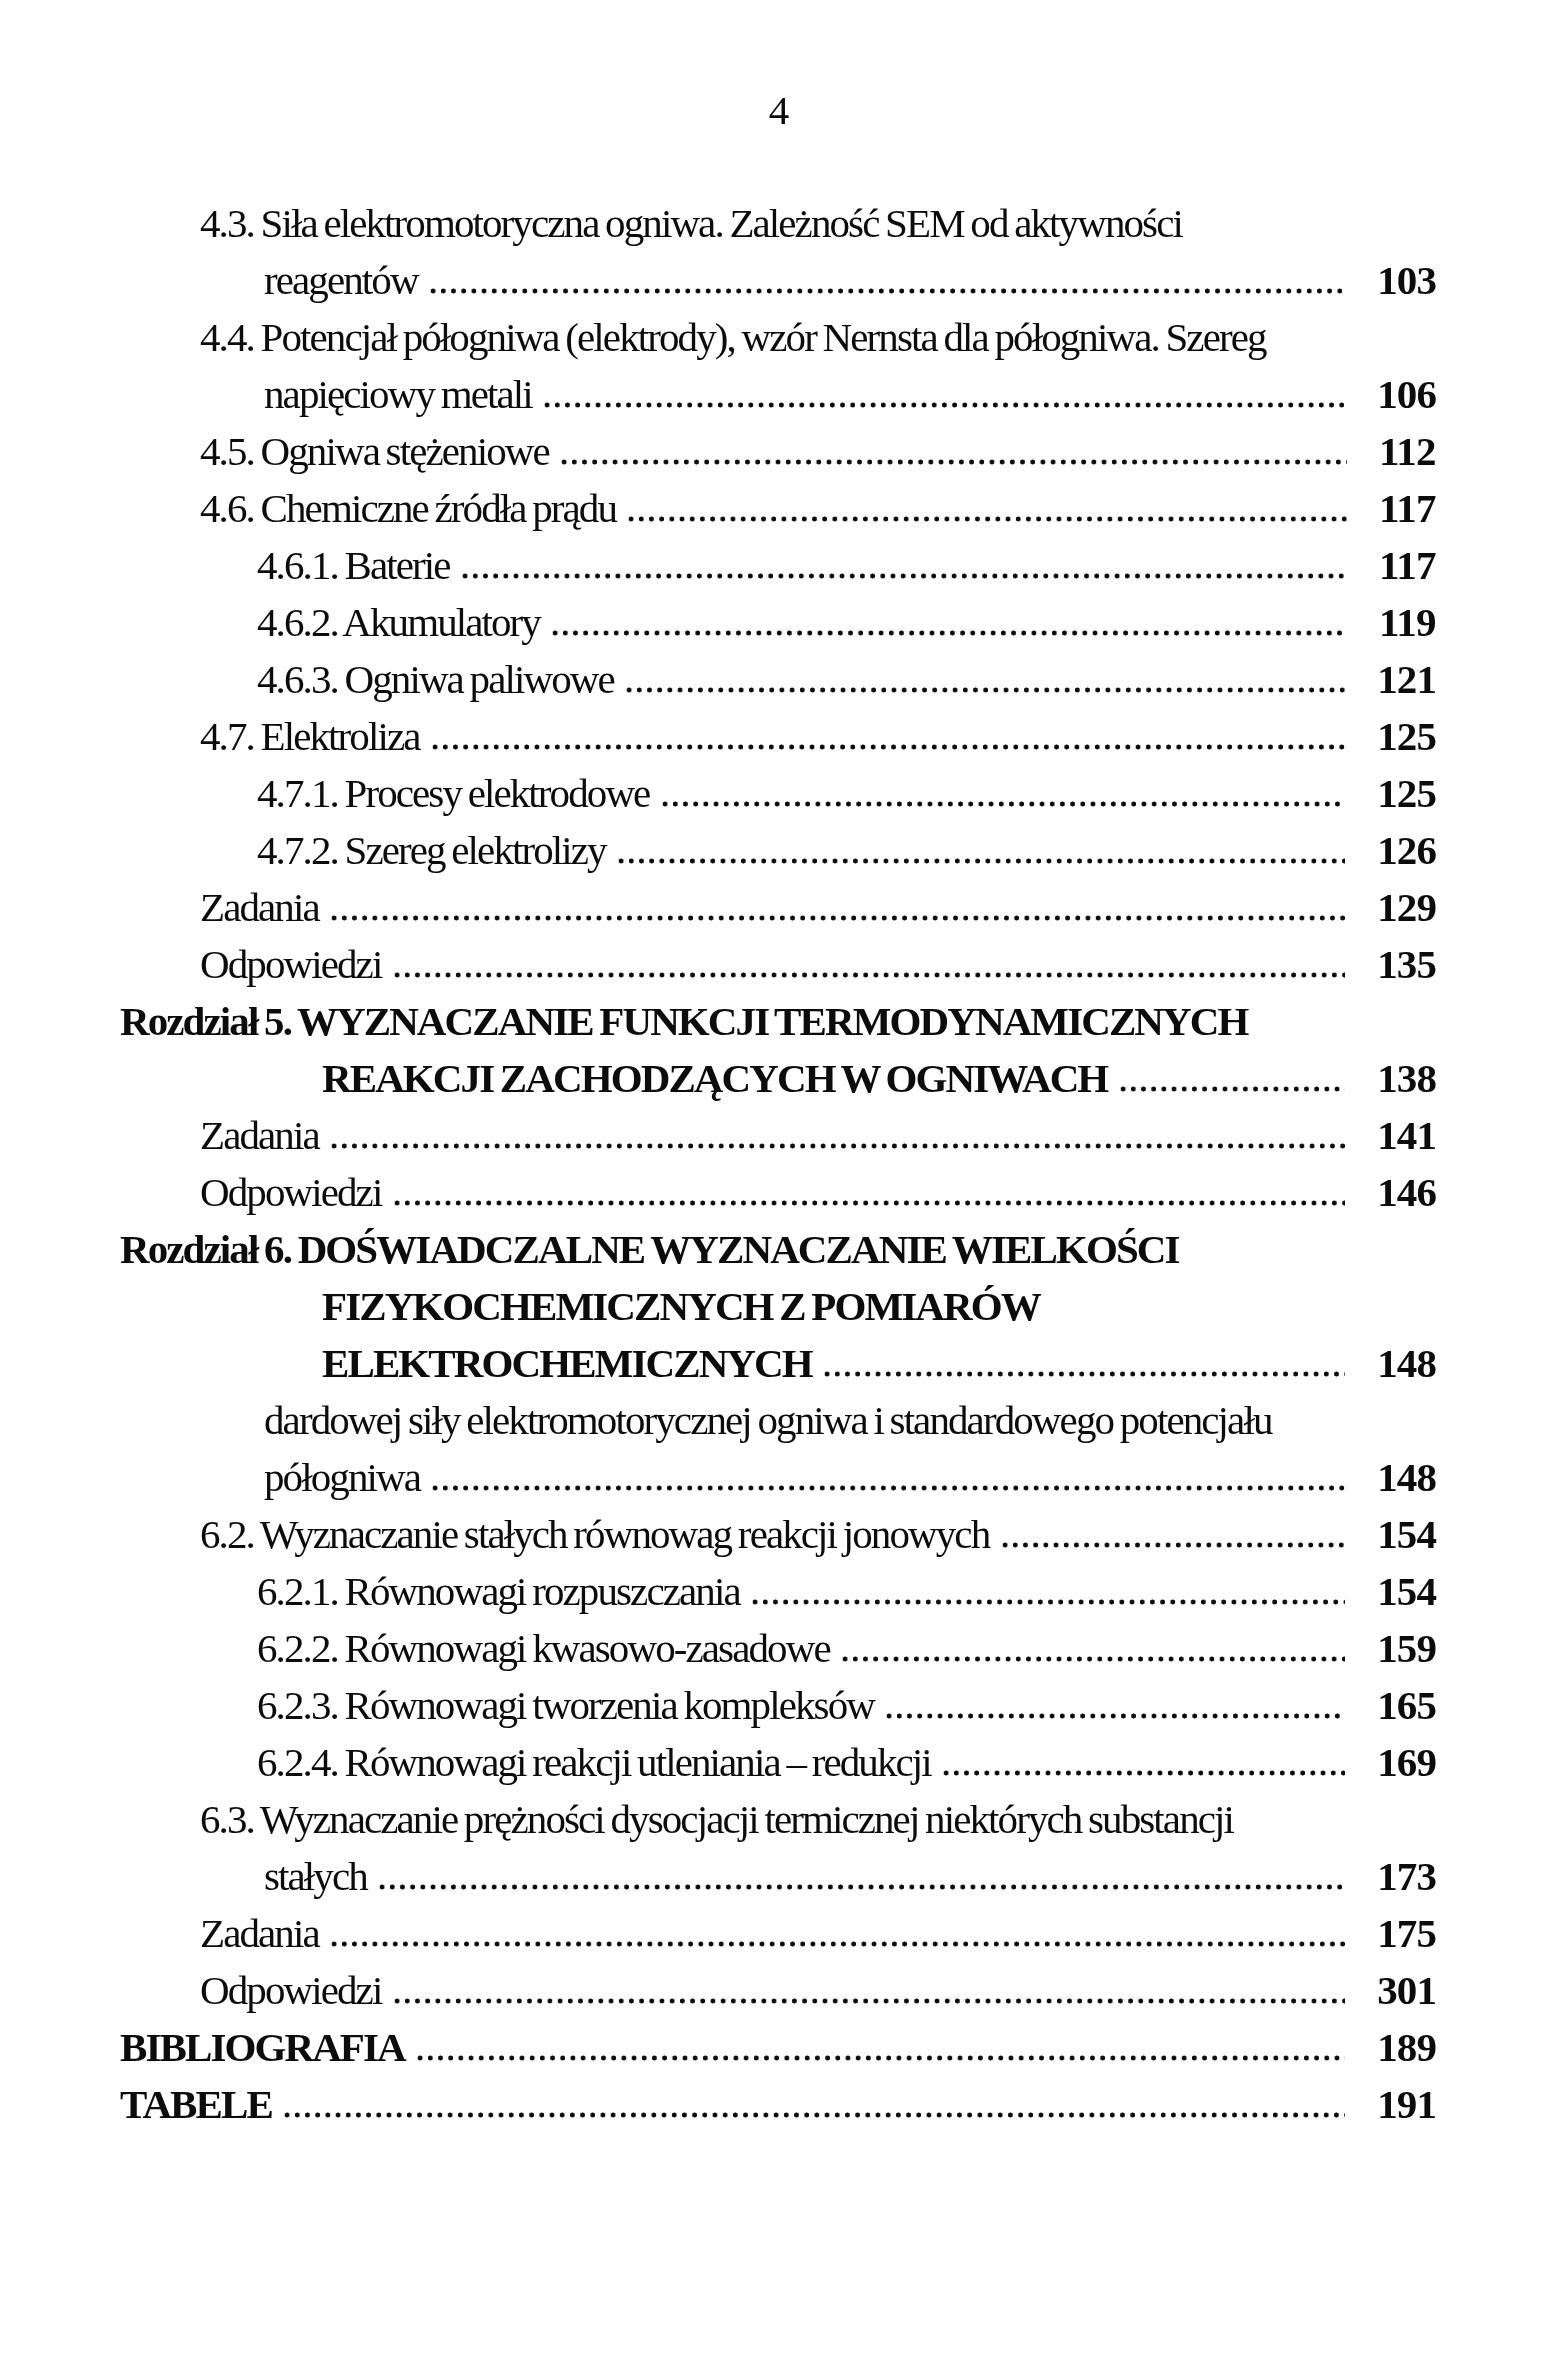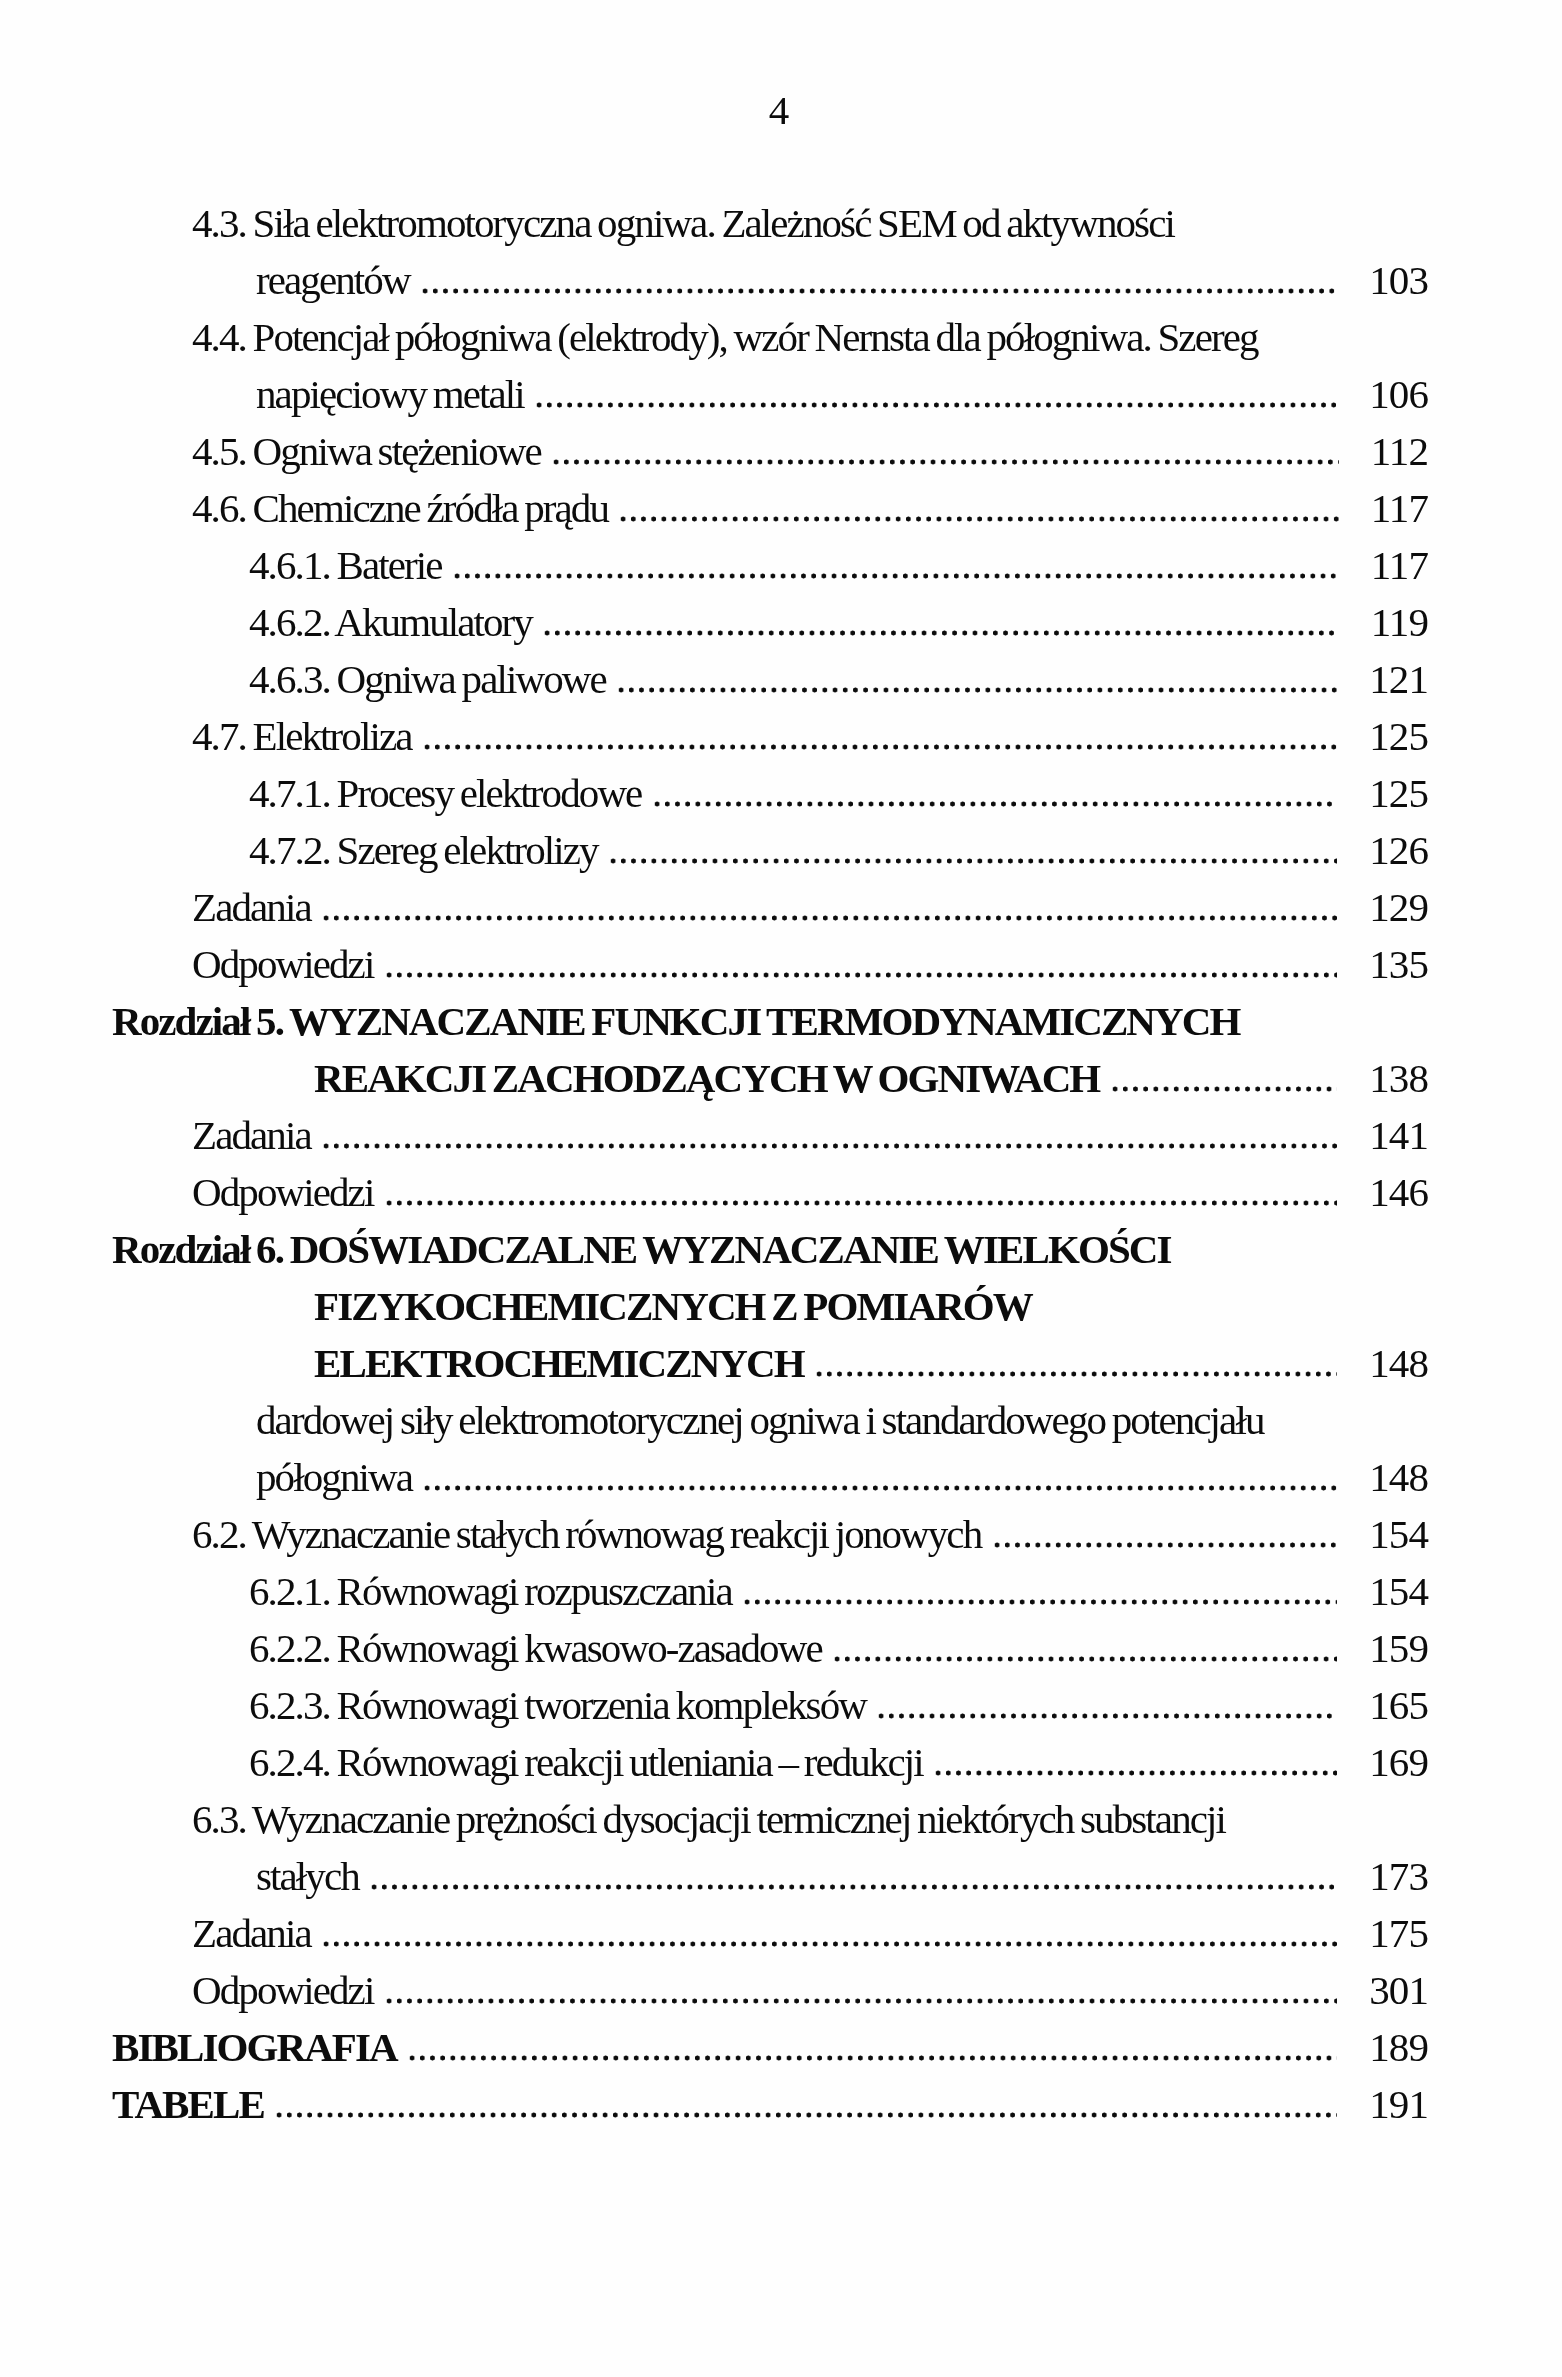--- a/index.html
+++ b/index.html
@@ -25,21 +25,21 @@
     top: 90px;
     left: 740px;
     width: 78px;
     text-align: center;
     font-size: 41px;
     line-height: 1;
   }
   .toc {
     position: absolute;
     top: 195px;
-    left: 112px;
+    left: 120px;
     width: 1316px;
   }
   .row {
     display: flex;
     align-items: baseline;
     height: 57px;
     line-height: 57px;
     font-size: 41px;
     white-space: nowrap;
     letter-spacing: -1.9px;
@@ -56,21 +56,21 @@
     position: relative;
     top: 0.9px;
     background-image: radial-gradient(circle, #0c0c0c 2.2px, rgba(0,0,0,0) 2.7px);
     background-size: 10.2px 7.8px;
     background-repeat: repeat-x;
     background-position: 0 100%;
   }
   .row .pg {
     flex: 0 0 57px;
     text-align: left;
-    font-weight: 400;
+    font-weight: 700;
     letter-spacing: -0.9px;
   }
   .row.l1   { padding-left: 80px; }
   .row.l2   { padding-left: 137px; }
   .row.cont { padding-left: 144px; }
   .row.chapter      { padding-left: 0;     font-weight: 700; }
   .row.chapter-cont { padding-left: 202px; font-weight: 700; }
 </style>
 </head>
 <body>

